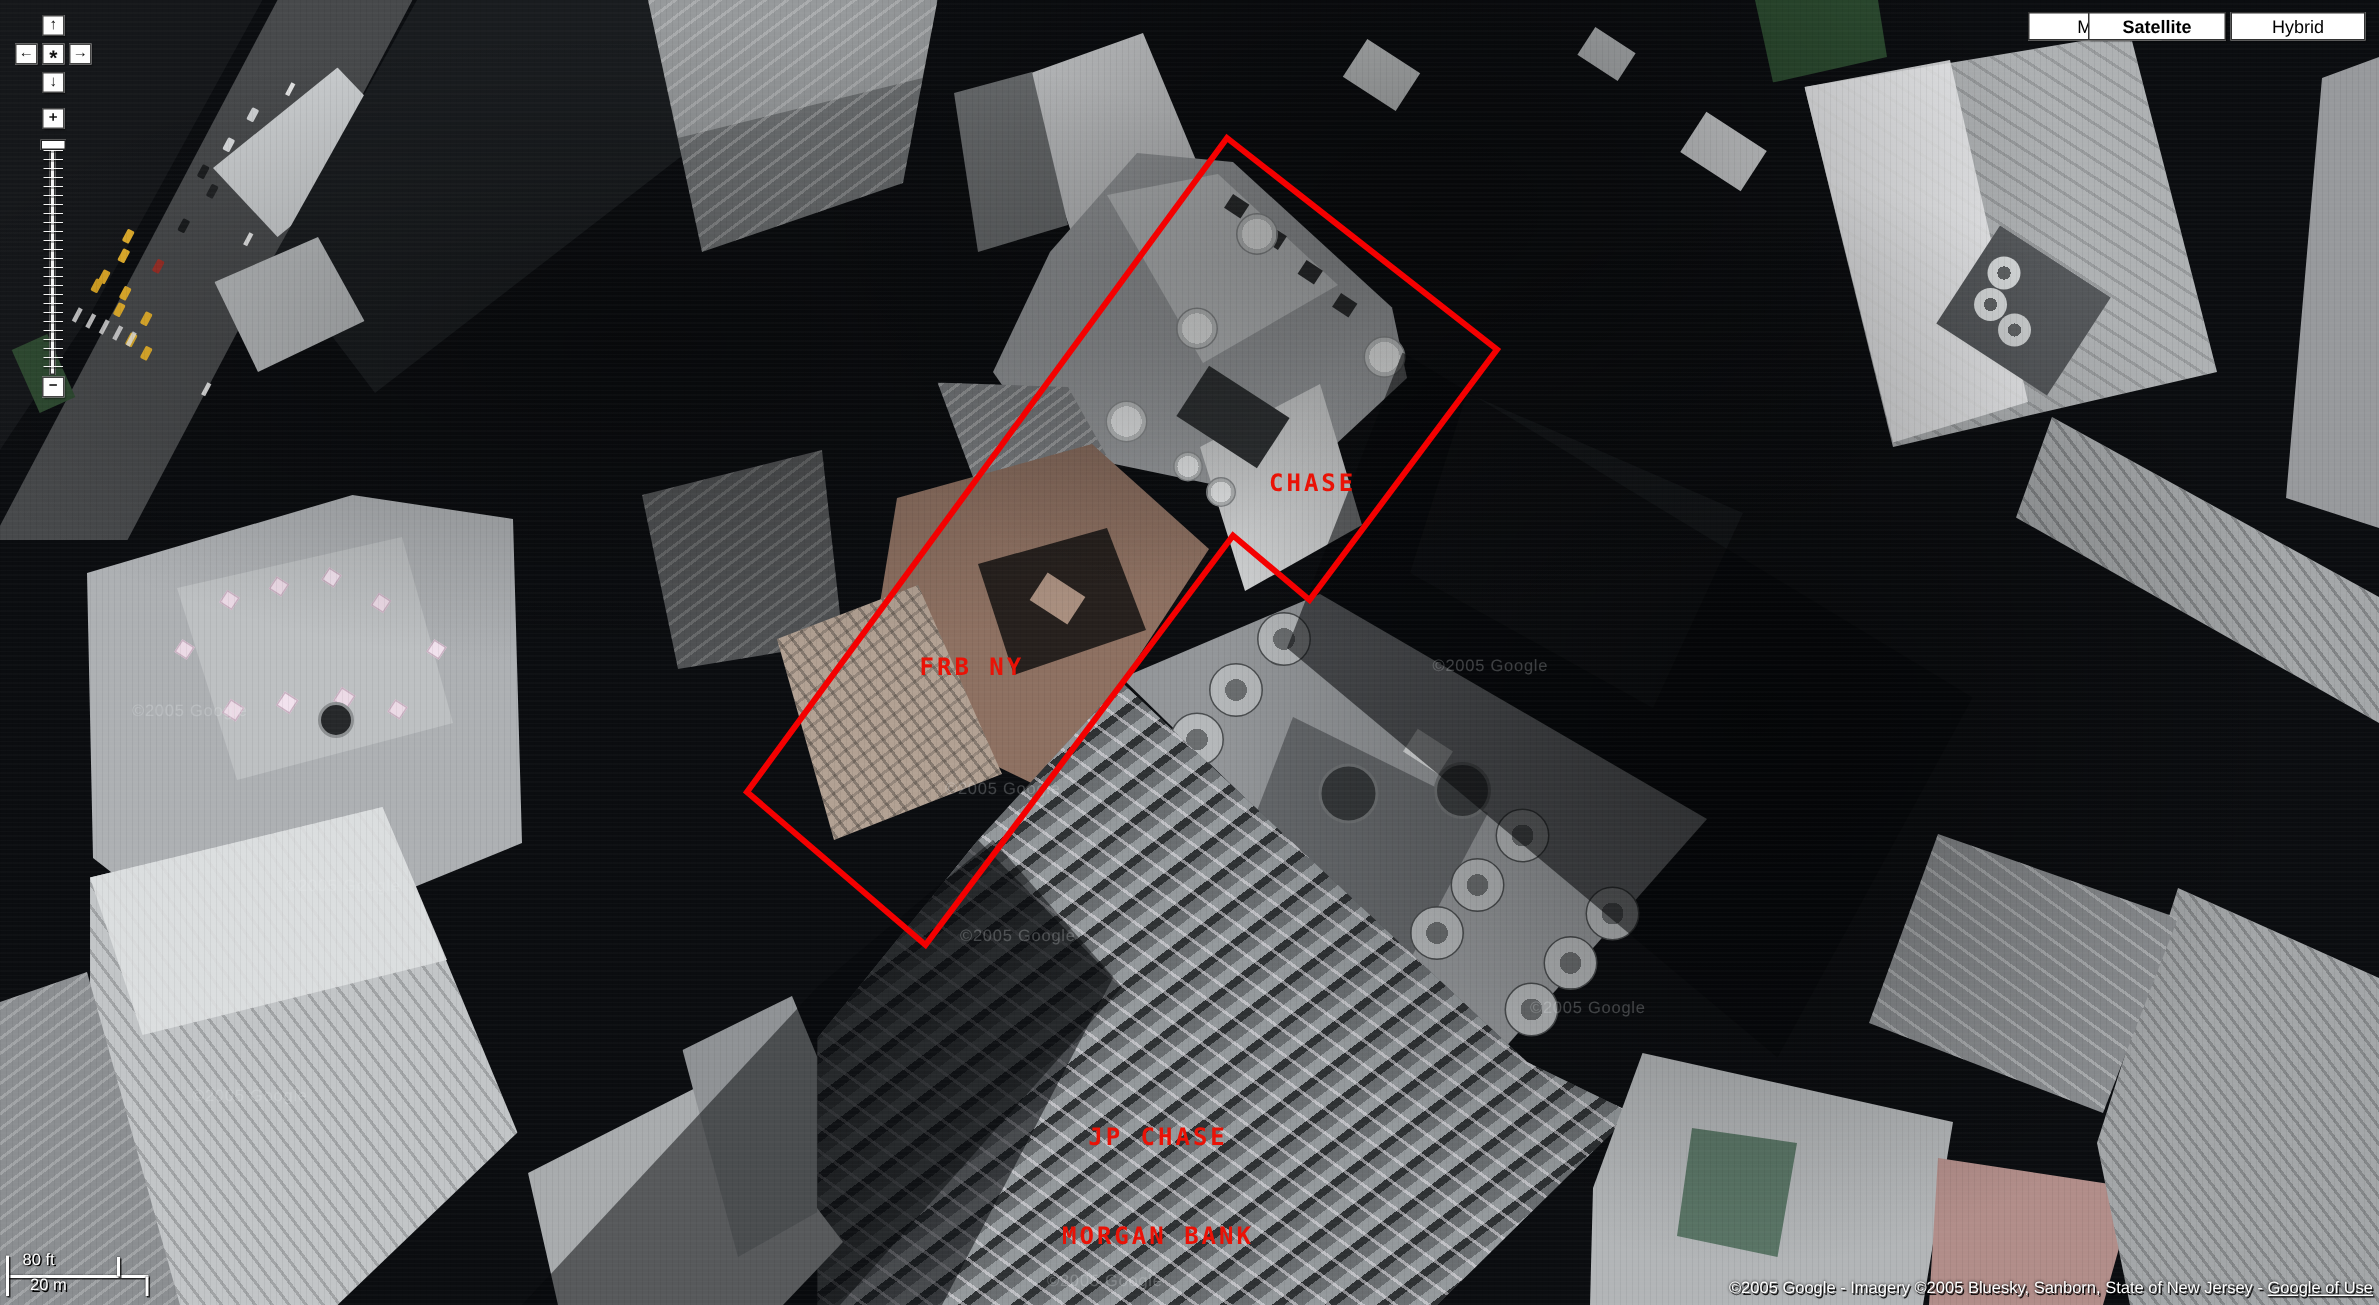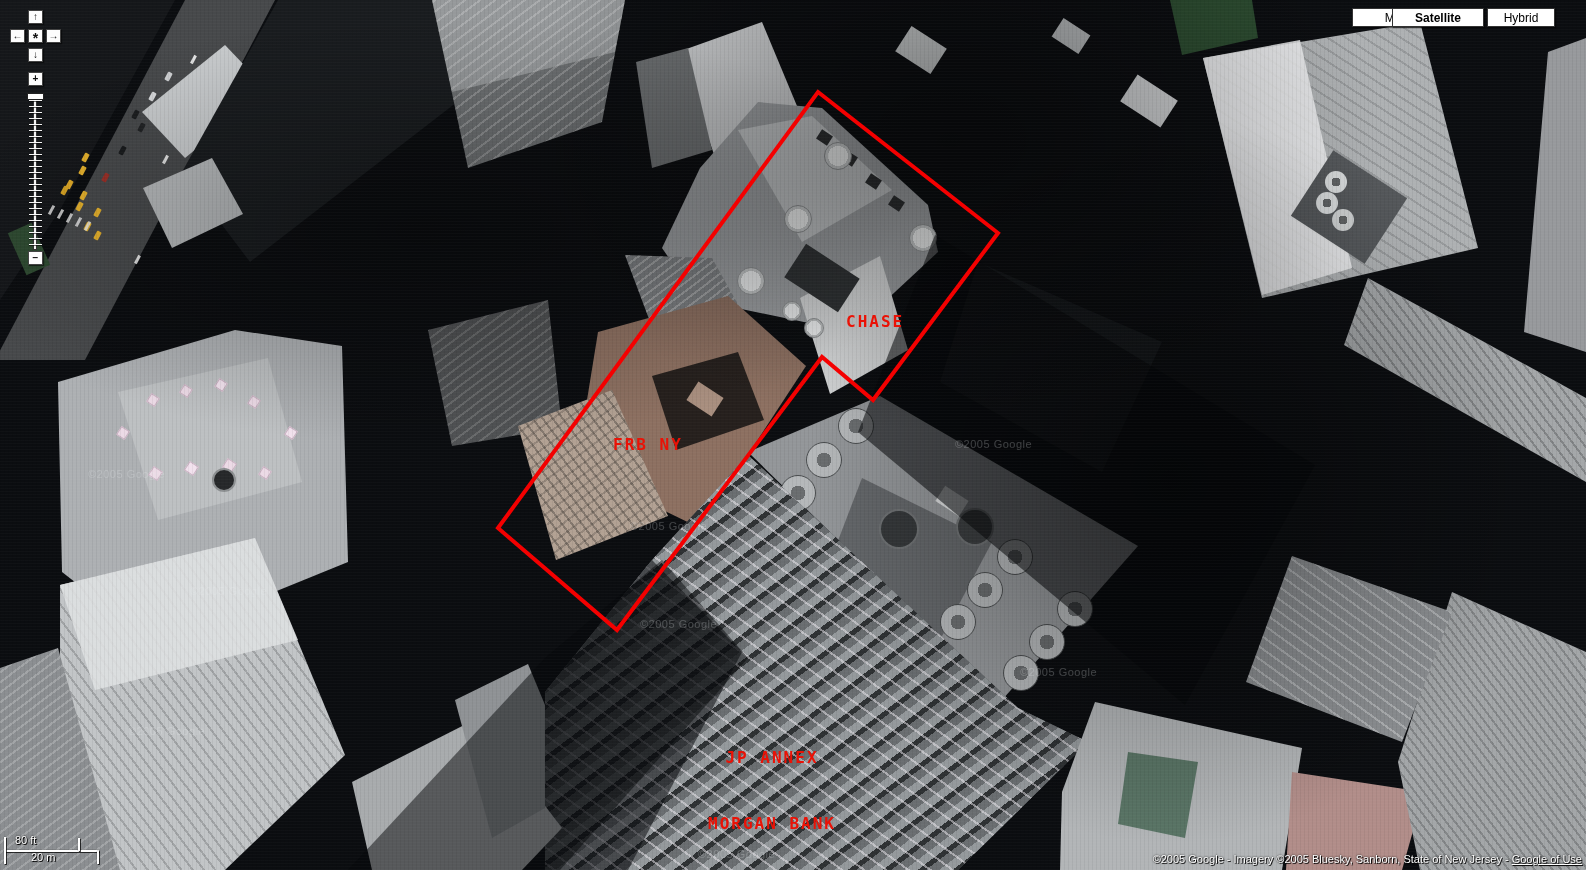--- a/index.html
+++ b/index.html
@@ -185,45 +185,45 @@
     <span class="wm" style="left:128px;top:725px;">©2005 Google</span>
     <span class="wm" style="left:698px;top:848px;">©2005 Google</span>
   </div>
 
   <svg id="overlay-svg" width="1586" height="870">
     <polygon points="818,92 998,233 873,400 822,357 617,630 498,528"></polygon>
   </svg>
   <div class="red-label" style="left:846px;top:312px;">CHASE</div>
   <div class="red-label" style="left:613px;top:435px;">FRB NY</div>
   <div class="red-label" style="left:708px;top:703px;line-height:22px;text-align:center;">
-    <div>JP ANNEX</div>
+    <div>JP CHASE</div>
     <div>MORGAN BANK</div>
   </div>
 
   <button class="map-btn" style="left:1352px;width:89px;">Map</button>
   <button class="map-btn active" style="left:1392px;width:92px;">Satellite</button>
-  <button class="map-btn" style="left:1487px;width:68px;">Hybrid</button>
+  <button class="map-btn" style="left:1487px;width:90px;">Hybrid</button>
 
   <div>
     <div class="ctl-box" style="left:28px;top:10px;"><span>↑</span></div>
     <div class="ctl-box" style="left:10px;top:29px;"><span>←</span></div>
     <div class="ctl-box" style="left:28px;top:29px;font-size:14px;line-height:16px;font-weight:bold;"><span>*</span></div>
     <div class="ctl-box" style="left:46px;top:29px;"><span>→</span></div>
     <div class="ctl-box" style="left:28px;top:48px;"><span>↓</span></div>
     <div class="ctl-box" style="left:28px;top:72px;font-weight:bold;"><span>+</span></div>
     <div id="zoom-track"></div>
     <div id="zoom-ticks"></div>
     <div id="zoom-handle"></div>
     <div class="ctl-box" style="left:28px;top:251px;font-weight:bold;"><span>−</span></div>
   </div>
 
   <div>
     <div class="scale-line" style="left:4px;top:850px;width:95px;height:2px;"></div>
     <div class="scale-line" style="left:4px;top:837px;width:2px;height:27px;"></div>
     <div class="scale-line" style="left:78px;top:838px;width:2px;height:13px;"></div>
     <div class="scale-line" style="left:97px;top:851px;width:2px;height:13px;"></div>
     <span class="scale-text" style="left:15px;top:834px;">80 ft</span>
-    <span class="scale-text" style="left:31px;top:851px;">20 m</span>
+    <span class="scale-text" style="left:20px;top:851px;">20 m</span>
   </div>
 
   <div id="attribution"><span>©2005 Google - Imagery ©2005 Bluesky, Sanborn, State of New Jersey - </span><span class="terms">Google of Use</span></div>
 
 </div>
 
 </body></html>

